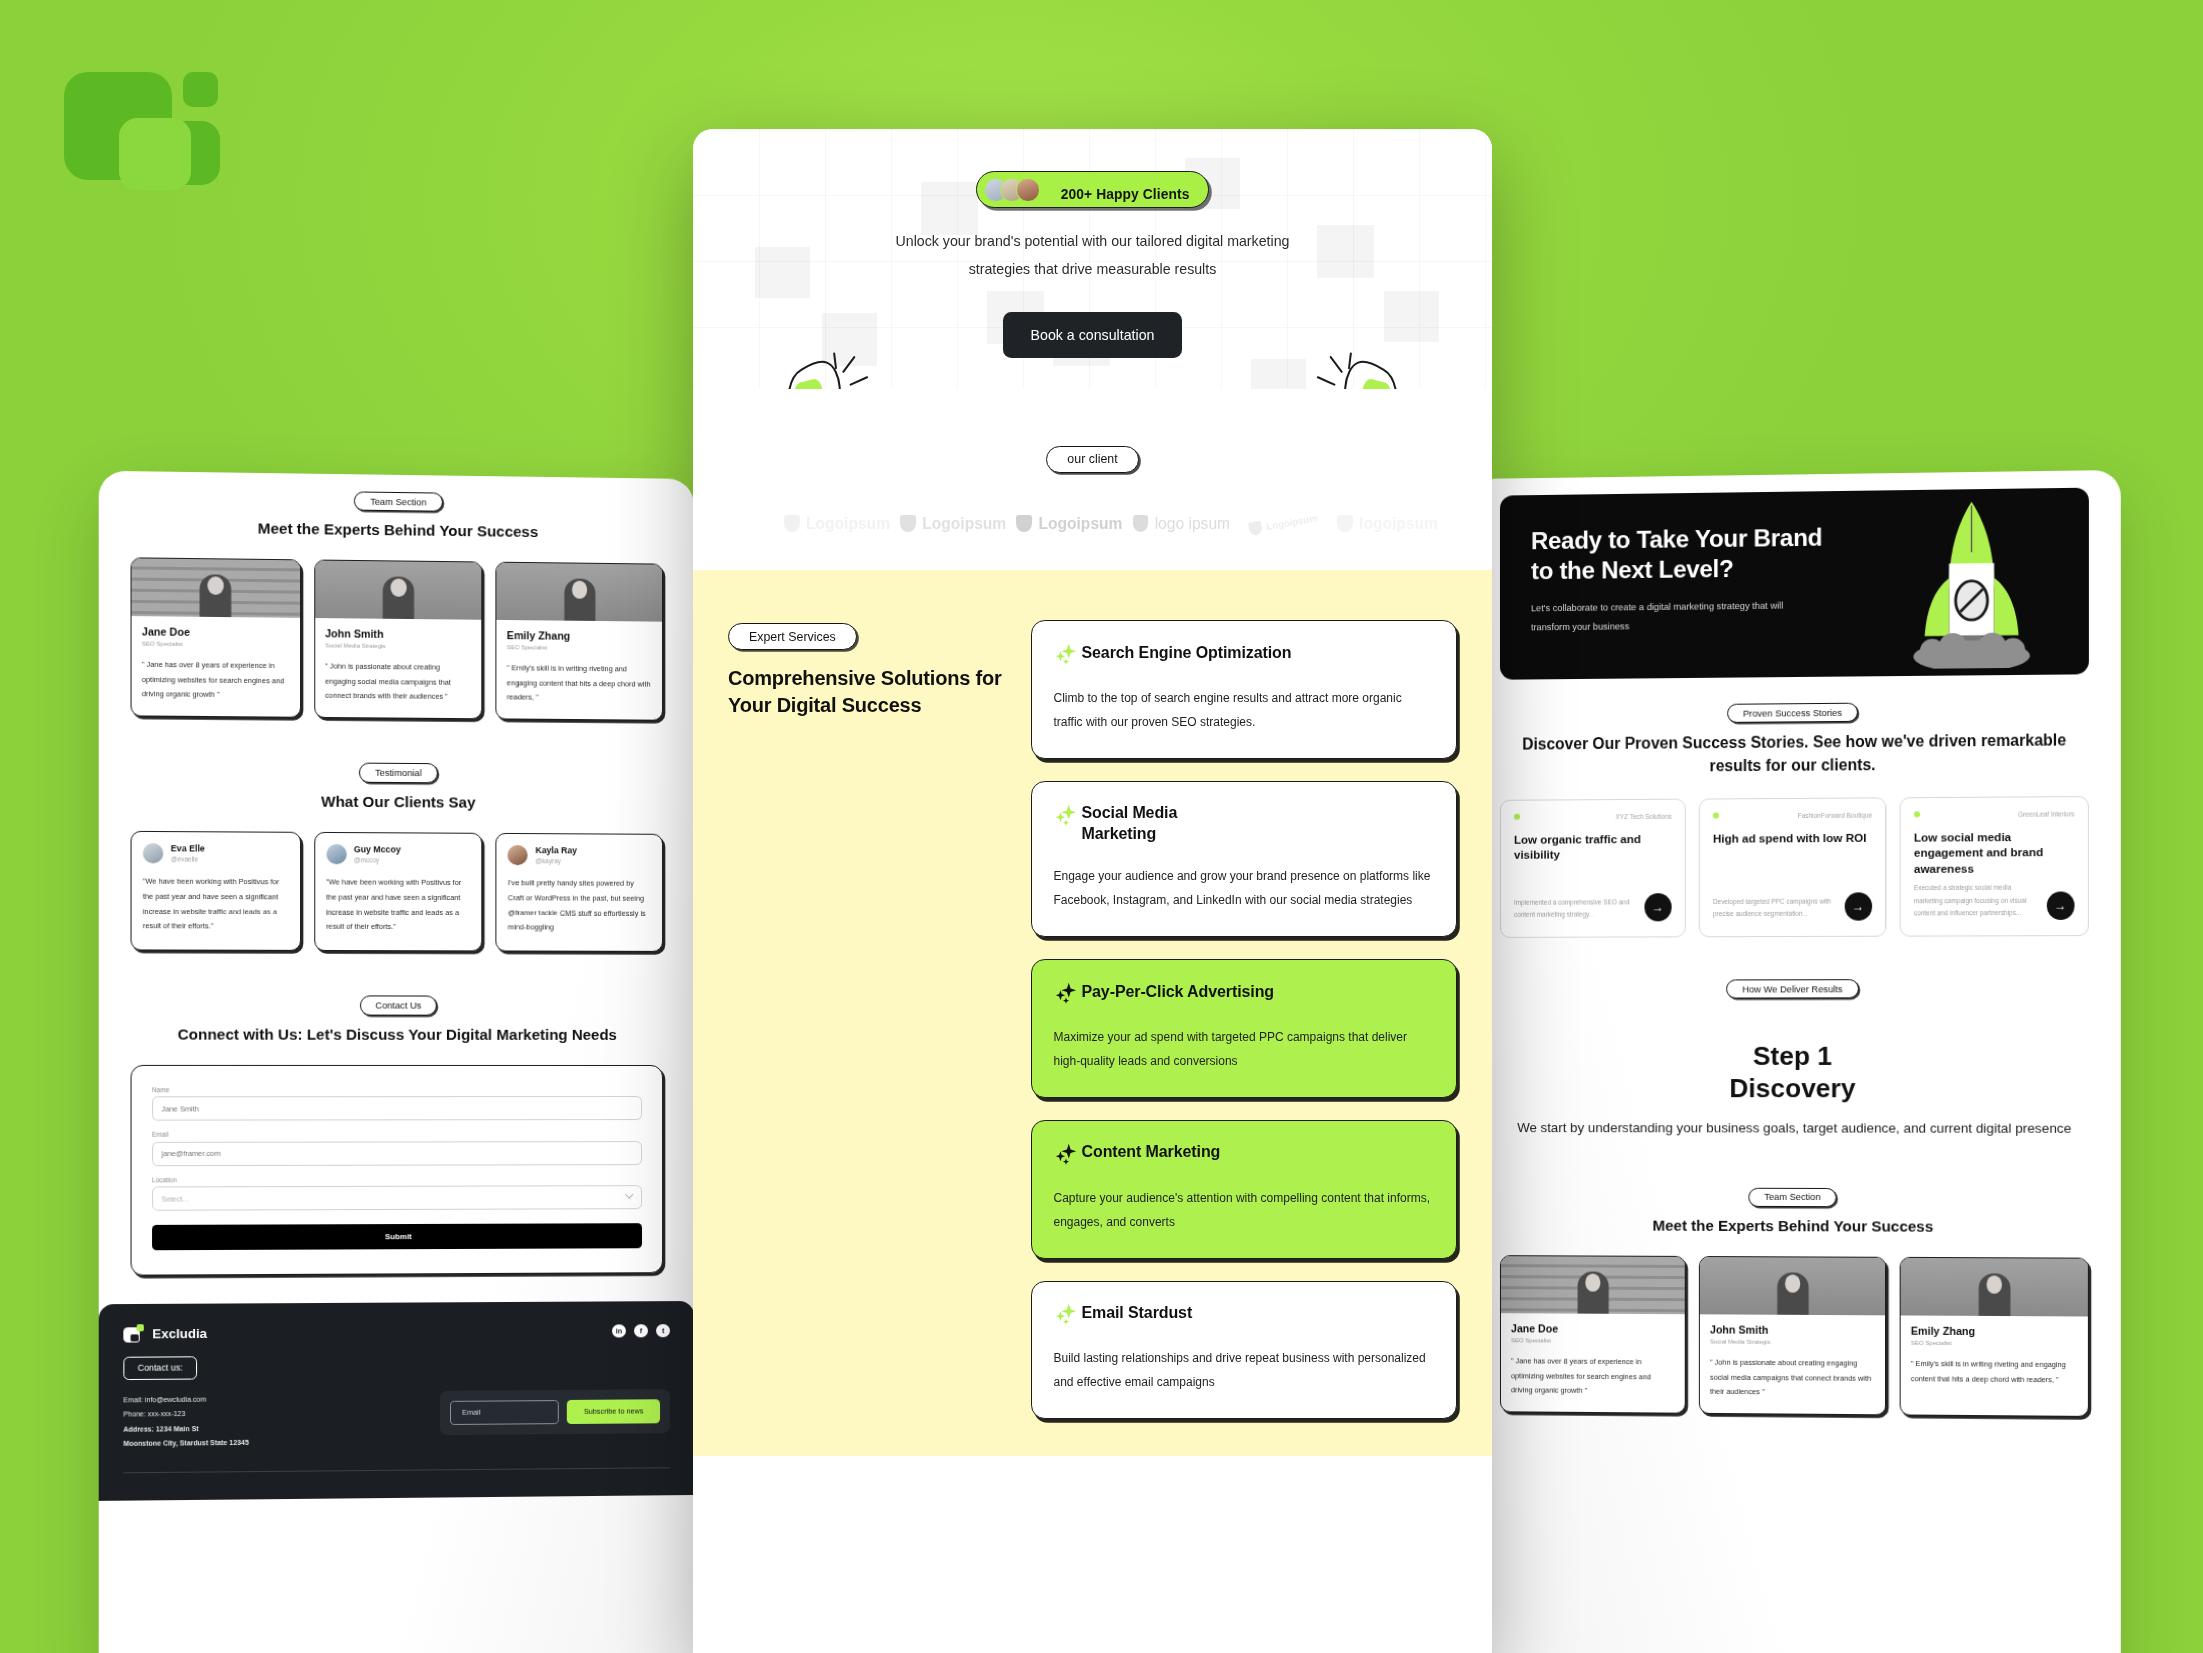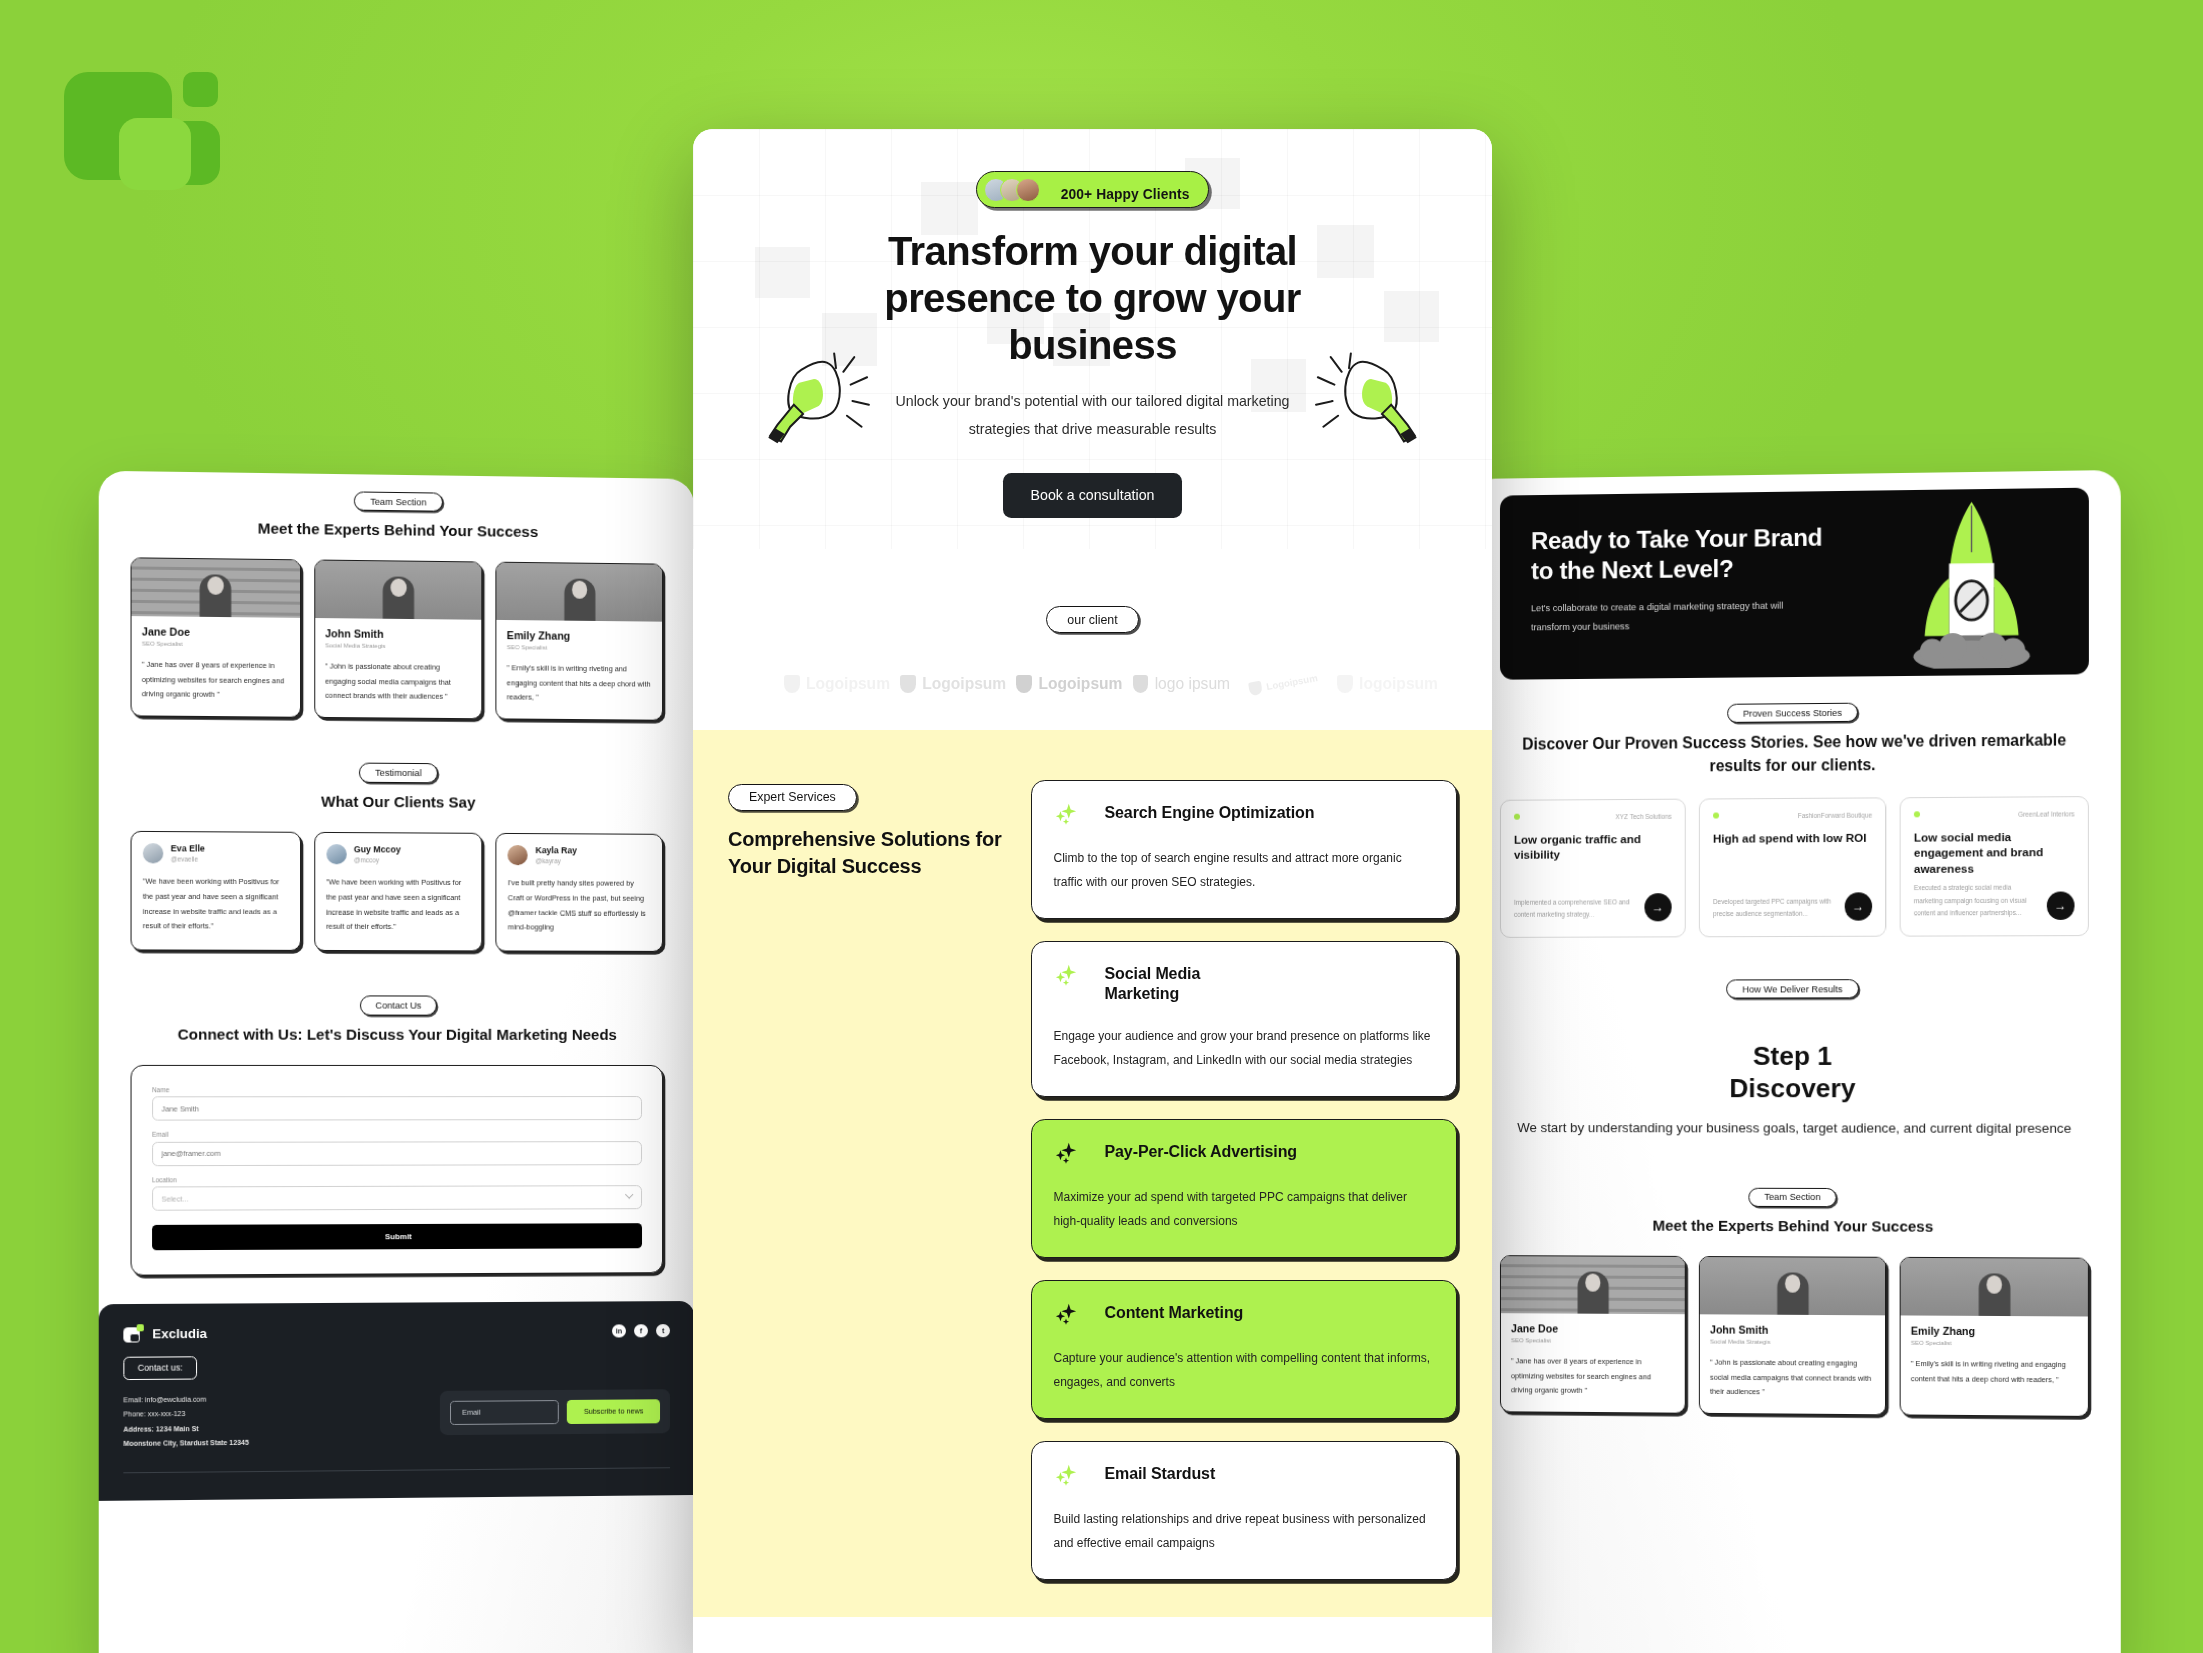--- a/index.html
+++ b/index.html
@@ -216,21 +216,21 @@
   #service-cards { flex: 1; display: flex; flex-direction: column; gap: 22px; }
   .svc-card {
     border: 1.5px solid #1b1b1b;
     border-radius: 13.8px;
     padding: 20px 22px 24px;
     min-height: 136px;
     box-shadow: 2.8px 3.7px 0 rgba(0,0,0,.85);
     background: #fff;
   }
   .svc-card.accent { background: #aef14f; }
-  .svc-head { display: flex; align-items: flex-start; gap: 27px; }
+  .svc-head { display: flex; align-items: flex-start; gap: 4px; }
   .svc-name {
     font-size: 16px;
     font-weight: 700;
     color: #111;
     line-height: 1.26;
     margin-top: 1.8px;
     letter-spacing: -0.1px;
   }
   .svc-desc {
     margin-top: 20px;
@@ -759,21 +759,20 @@
 
       <div class="hero-inner">
         <div class="clients-badge">
           <div class="avatar-stack">
             <div class="av a1"></div>
             <div class="av a2"></div>
             <div class="av a3"></div>
           </div>
           <span class="txt">200+ Happy Clients</span>
         </div>
-        <h1 id="hero-title">Transform your digital presence to grow your business</h1>
         <p id="hero-sub">Unlock your brand's potential with our tailored digital marketing strategies that drive measurable results</p>
         <button id="hero-cta">Book a consultation</button>
       </div>
     </div>
 
     <div id="clients-section">
       <span class="pill">our client</span>
       <div id="logo-row">
         <div class="logo-item f0">
             <span class="mark"></span>

